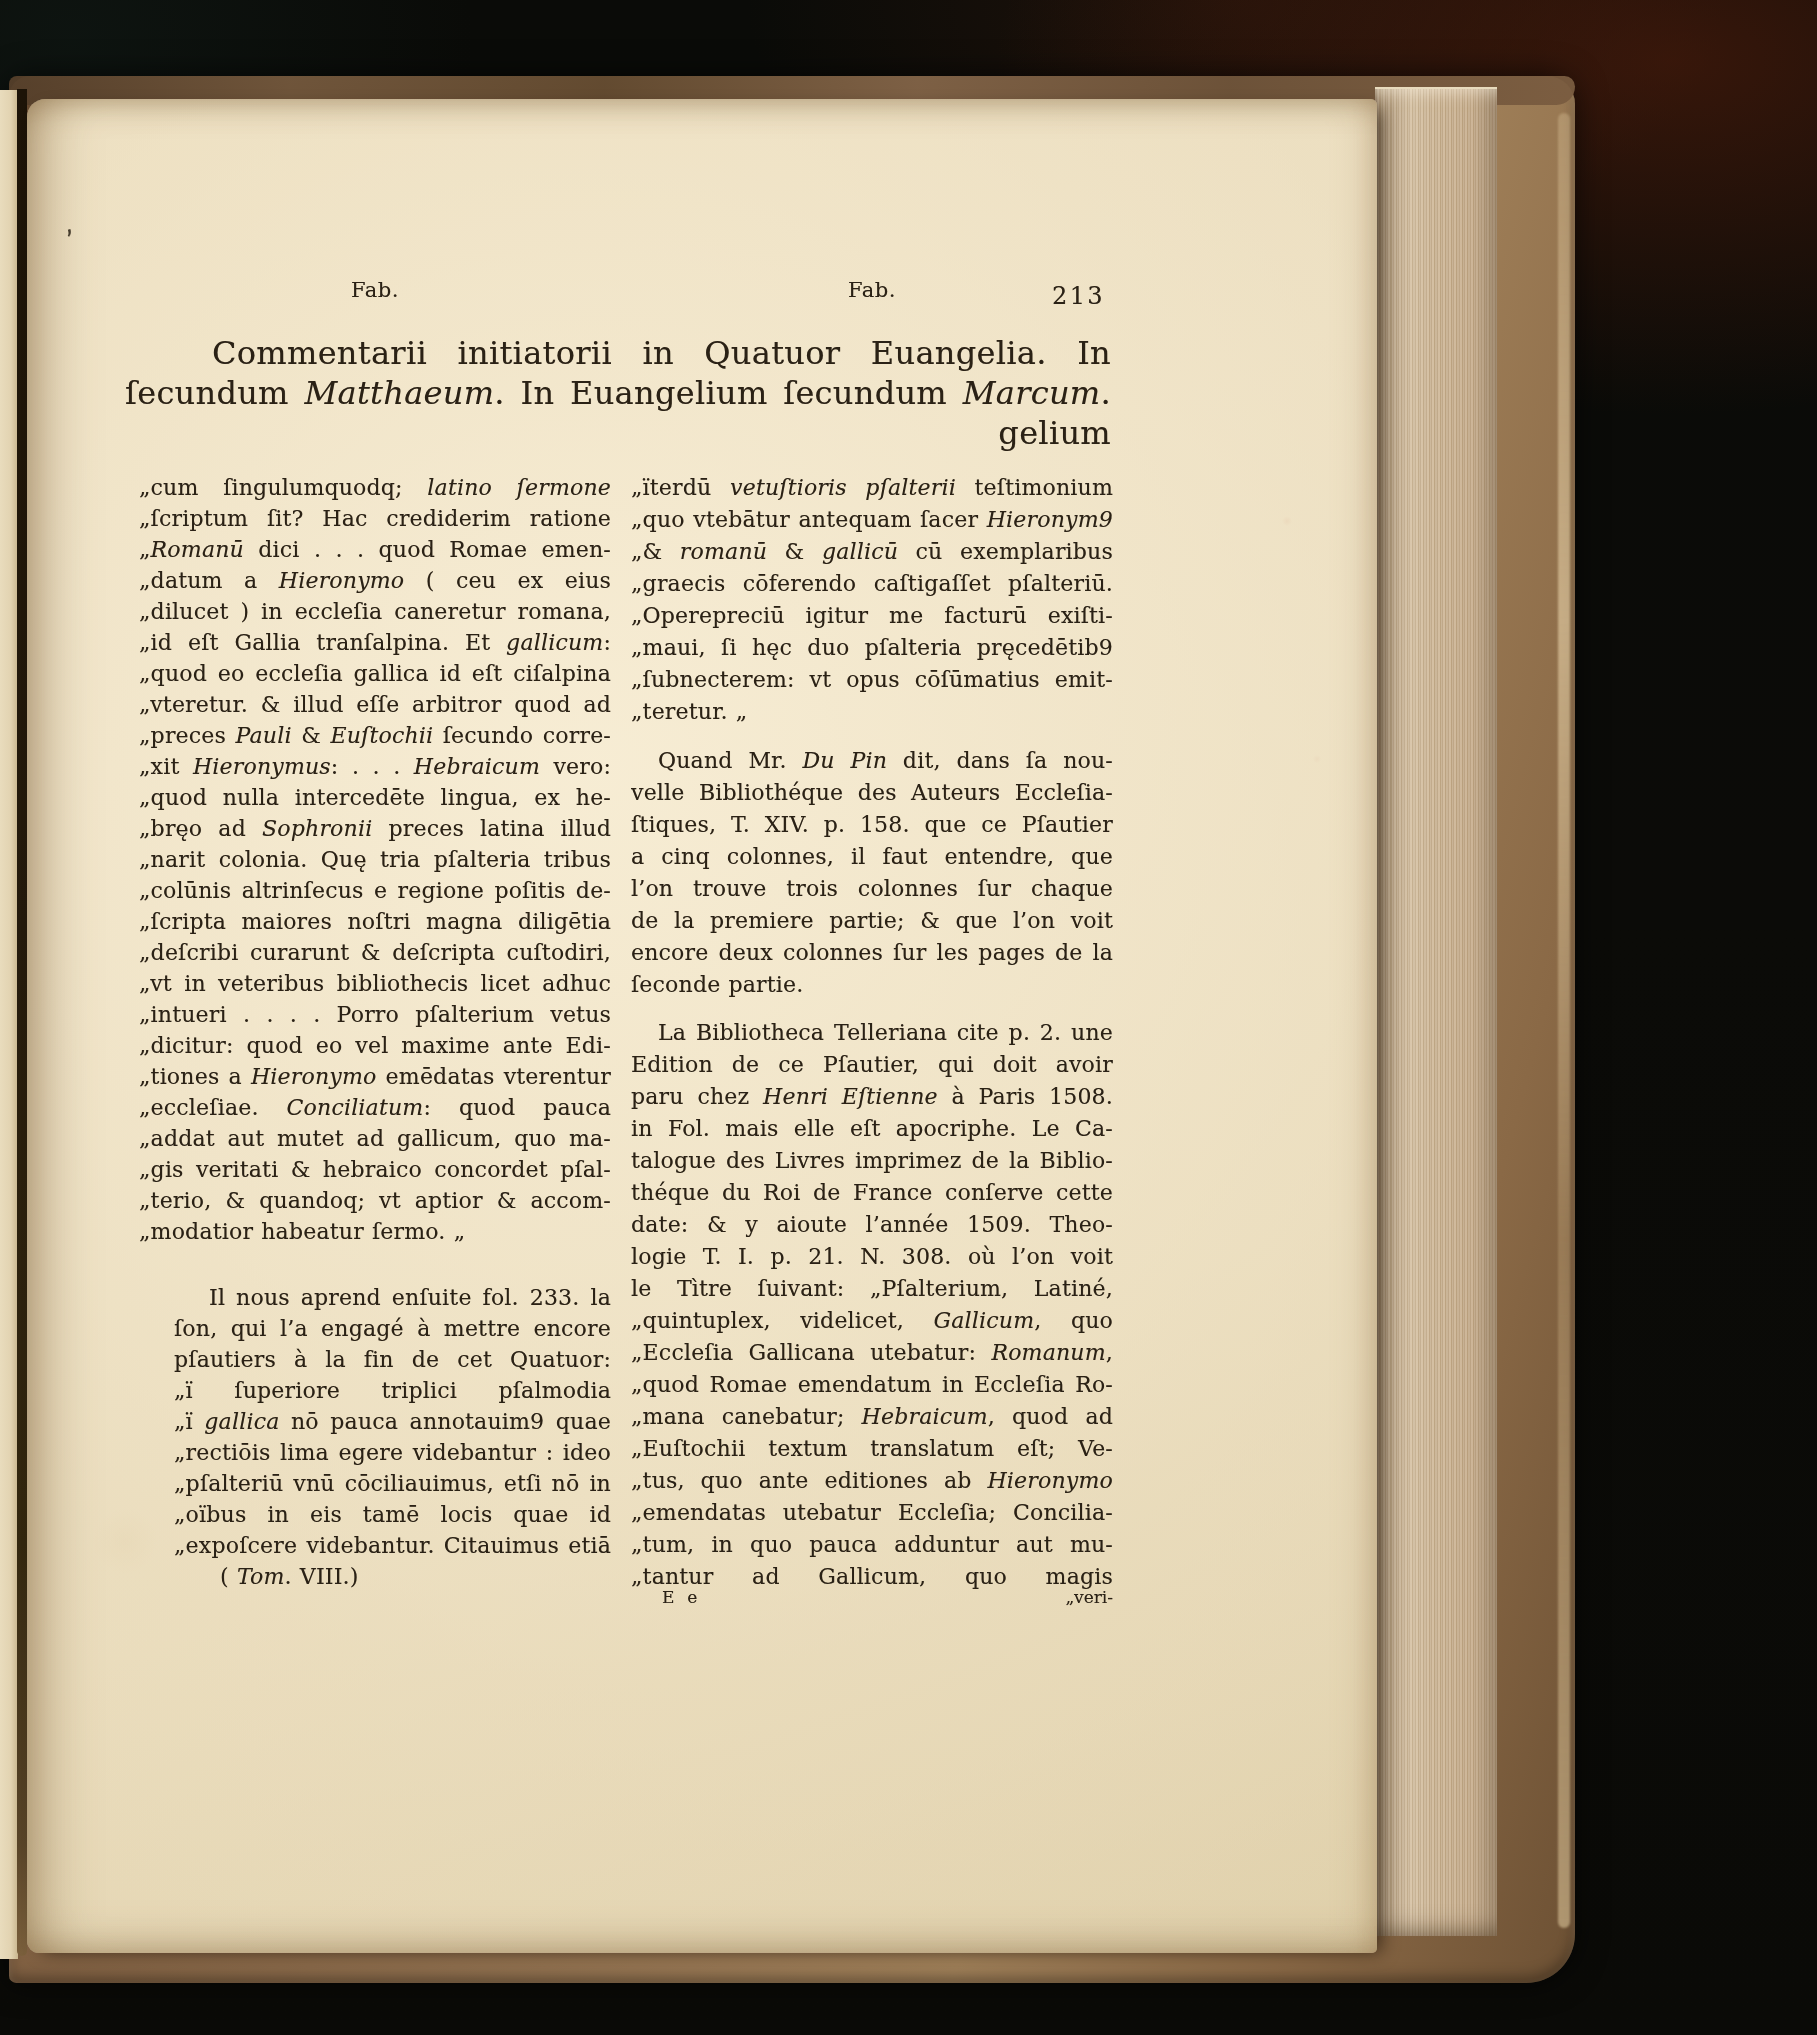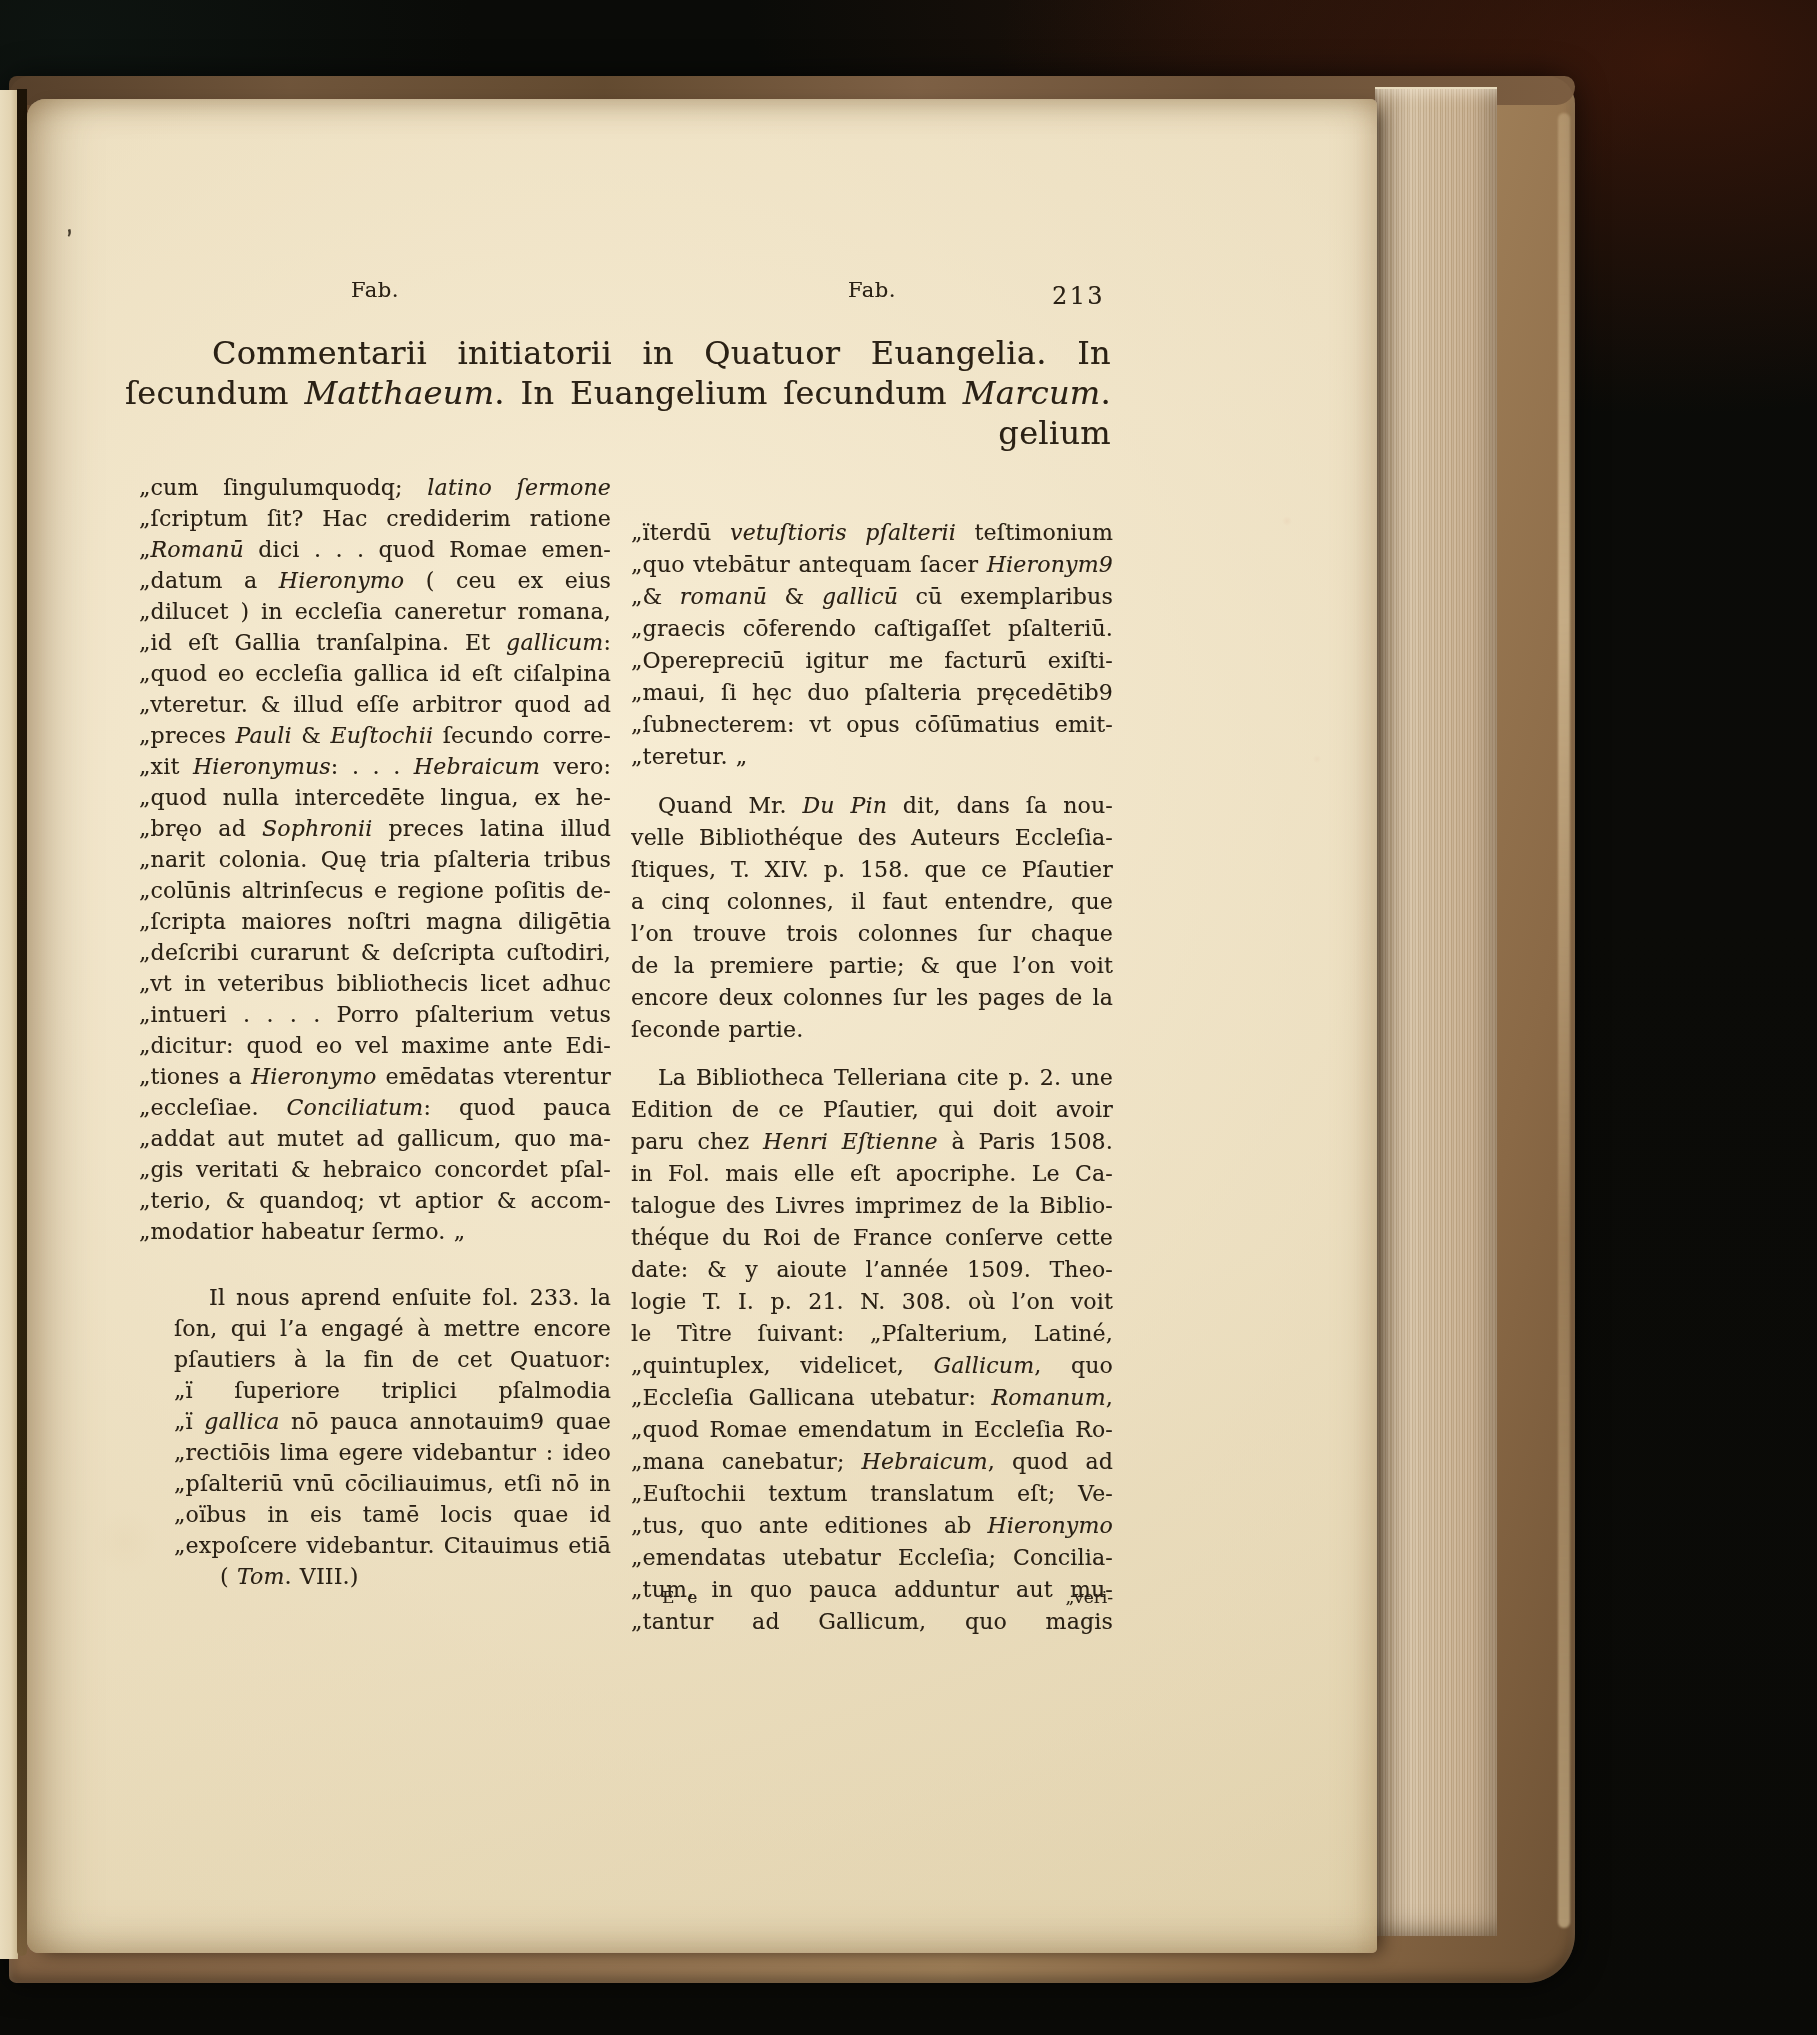--- a/index.html
+++ b/index.html
@@ -71,21 +71,21 @@
   .runhead{position:absolute;top:273px;font-size:21px;line-height:35px;text-align:center;letter-spacing:0.6px;}
   .rh-left{left:139px;width:472px;}
   .rh-right{left:631px;width:482px;}
   .pagenum{position:absolute;top:279px;left:631px;width:474px;font-size:24px;line-height:35px;text-align:right;letter-spacing:2.4px;}
   .heading{position:absolute;left:125px;top:333px;width:986px;font-size:32px;line-height:40px;letter-spacing:0.3px;}
   .heading-line{text-align:justify;text-align-last:justify;height:40px;overflow:hidden;}
   .heading-line.first{text-indent:87px;}
   .heading-line.last{text-align-last:right;}
   .col{position:absolute;top:472px;font-size:22px;letter-spacing:0.2px;word-spacing:0.9px;}
   .col-left{left:139px;width:472px;}
-  .col-right{left:631px;width:482px;margin-top:45px;}
+  .col-right{left:631px;width:482px;}
   .line{text-align:justify;text-align-last:justify;overflow:hidden;}
   .col-left .line{height:31px;line-height:31px;}
   .col-right .line{height:32px;line-height:32px;}
   .line.end{text-align-last:left;}
   .line.tom{text-align-last:left;padding-left:46px;}
   .col-left .para + .para{margin-top:35px;margin-left:35px;}
   .col-right .para + .para{margin-top:16.5px;}
   .col-left .indent{text-indent:35px;}
   .col-right .indent{text-indent:27px;}
   .sigrow{position:absolute;left:631px;top:1581px;width:482px;font-size:17px;line-height:32px;display:flex;justify-content:space-between;}

